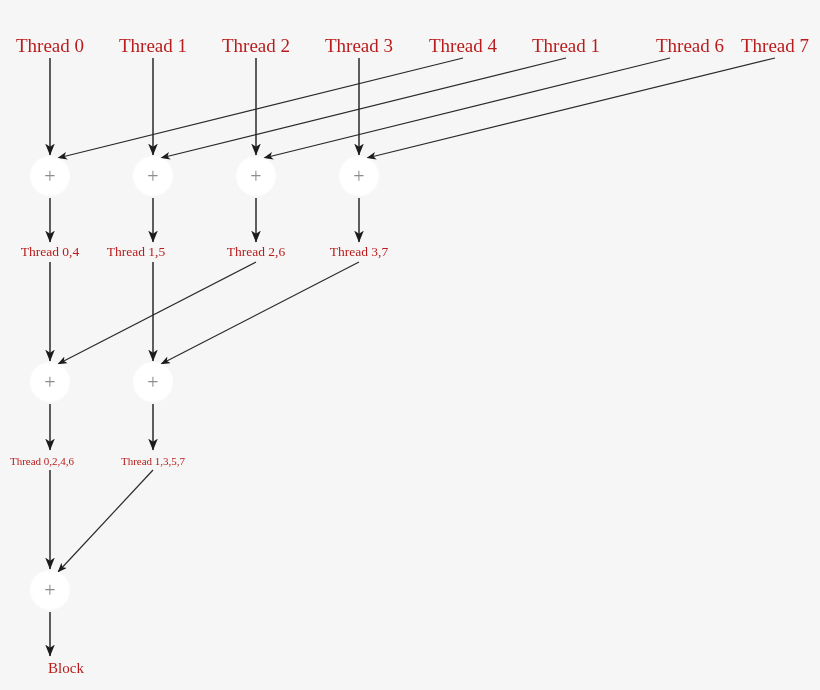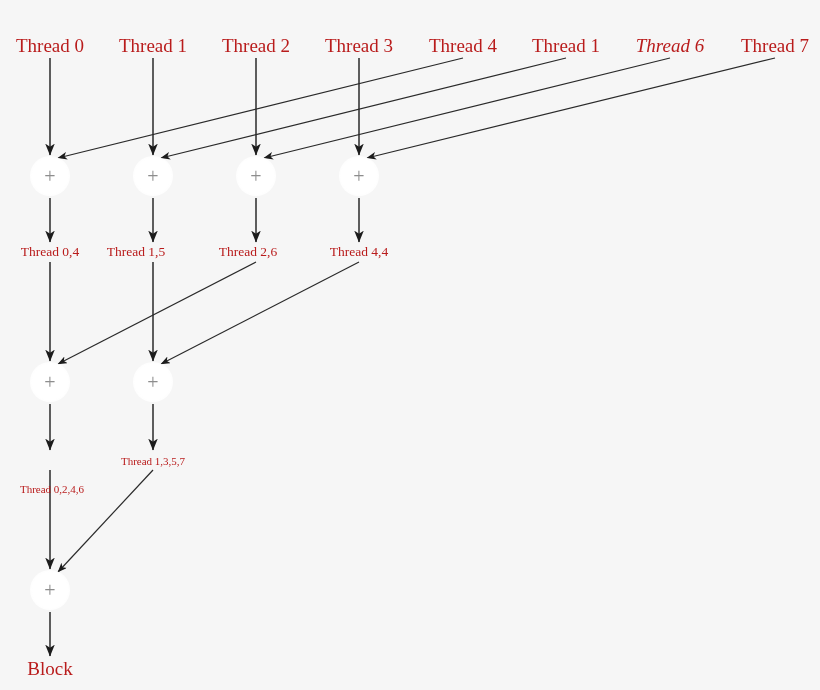--- a/index.html
+++ b/index.html
@@ -33,21 +33,21 @@
     white-space: nowrap;
     color: #b91c1c;
     font-family: "Liberation Serif", "DejaVu Serif", serif;
     text-align: center;
     line-height: 1;
     user-select: none;
   }
   .label-l0 { font-size: 19px; }
   .label-l1 { font-size: 13.5px; }
   .label-l2 { font-size: 11px; }
-  .label-l3 { font-size: 19px; }
+  .label-l3 { font-size: 15px; margin-left: 16px; }
   .op-circle {
     position: absolute;
     width: 40px;
     height: 40px;
     margin-left: -20px;
     margin-top: -20px;
     border-radius: 50%;
     background: radial-gradient(circle at 50% 50%, #ffffff 0%, #ffffff 62%, rgba(255,255,255,0.75) 80%, rgba(255,255,255,0.0) 100%);
     display: flex;
     align-items: center;
@@ -120,24 +120,24 @@
         <span>+</span>
       </div>
     </div>
   <div id="labels-layer">
       <div class="node-label label-l0" style="left: 50px; top: 45px;">Thread 0</div>
       <div class="node-label label-l0" style="left: 153px; top: 45px;">Thread 1</div>
       <div class="node-label label-l0" style="left: 256px; top: 45px;">Thread 2</div>
       <div class="node-label label-l0" style="left: 359px; top: 45px;">Thread 3</div>
       <div class="node-label label-l0" style="left: 463px; top: 45px;">Thread 4</div>
       <div class="node-label label-l0" style="left: 566px; top: 45px;">Thread 1</div>
-      <div class="node-label label-l0" style="left: 670px; top: 45px; font-style: italic;">Thread 6</div>
+      <div class="node-label label-l0" style="left: 690px; top: 45px;">Thread 6</div>
       <div class="node-label label-l0" style="left: 775px; top: 45px;">Thread 7</div>
       <div class="node-label label-l1" style="left: 50px; top: 252px;">Thread 0,4</div>
       <div class="node-label label-l1" style="left: 136px; top: 252px;">Thread 1,5</div>
-      <div class="node-label label-l1" style="left: 248px; top: 252px;">Thread 2,6</div>
-      <div class="node-label label-l1" style="left: 359px; top: 252px;">Thread 4,4</div>
-      <div class="node-label label-l2" style="left: 52px; top: 461px; margin-top: 28px;">Thread 0,2,4,6</div>
+      <div class="node-label label-l1" style="left: 256px; top: 252px;">Thread 2,6</div>
+      <div class="node-label label-l1" style="left: 359px; top: 252px;">Thread 3,7</div>
+      <div class="node-label label-l2" style="left: 42px; top: 461px;">Thread 0,2,4,6</div>
       <div class="node-label label-l2" style="left: 153px; top: 461px;">Thread 1,3,5,7</div>
       <div class="node-label label-l3" style="left: 50px; top: 668px;">Block</div>
     </div>
 
 </div>
 
 </body></html>

